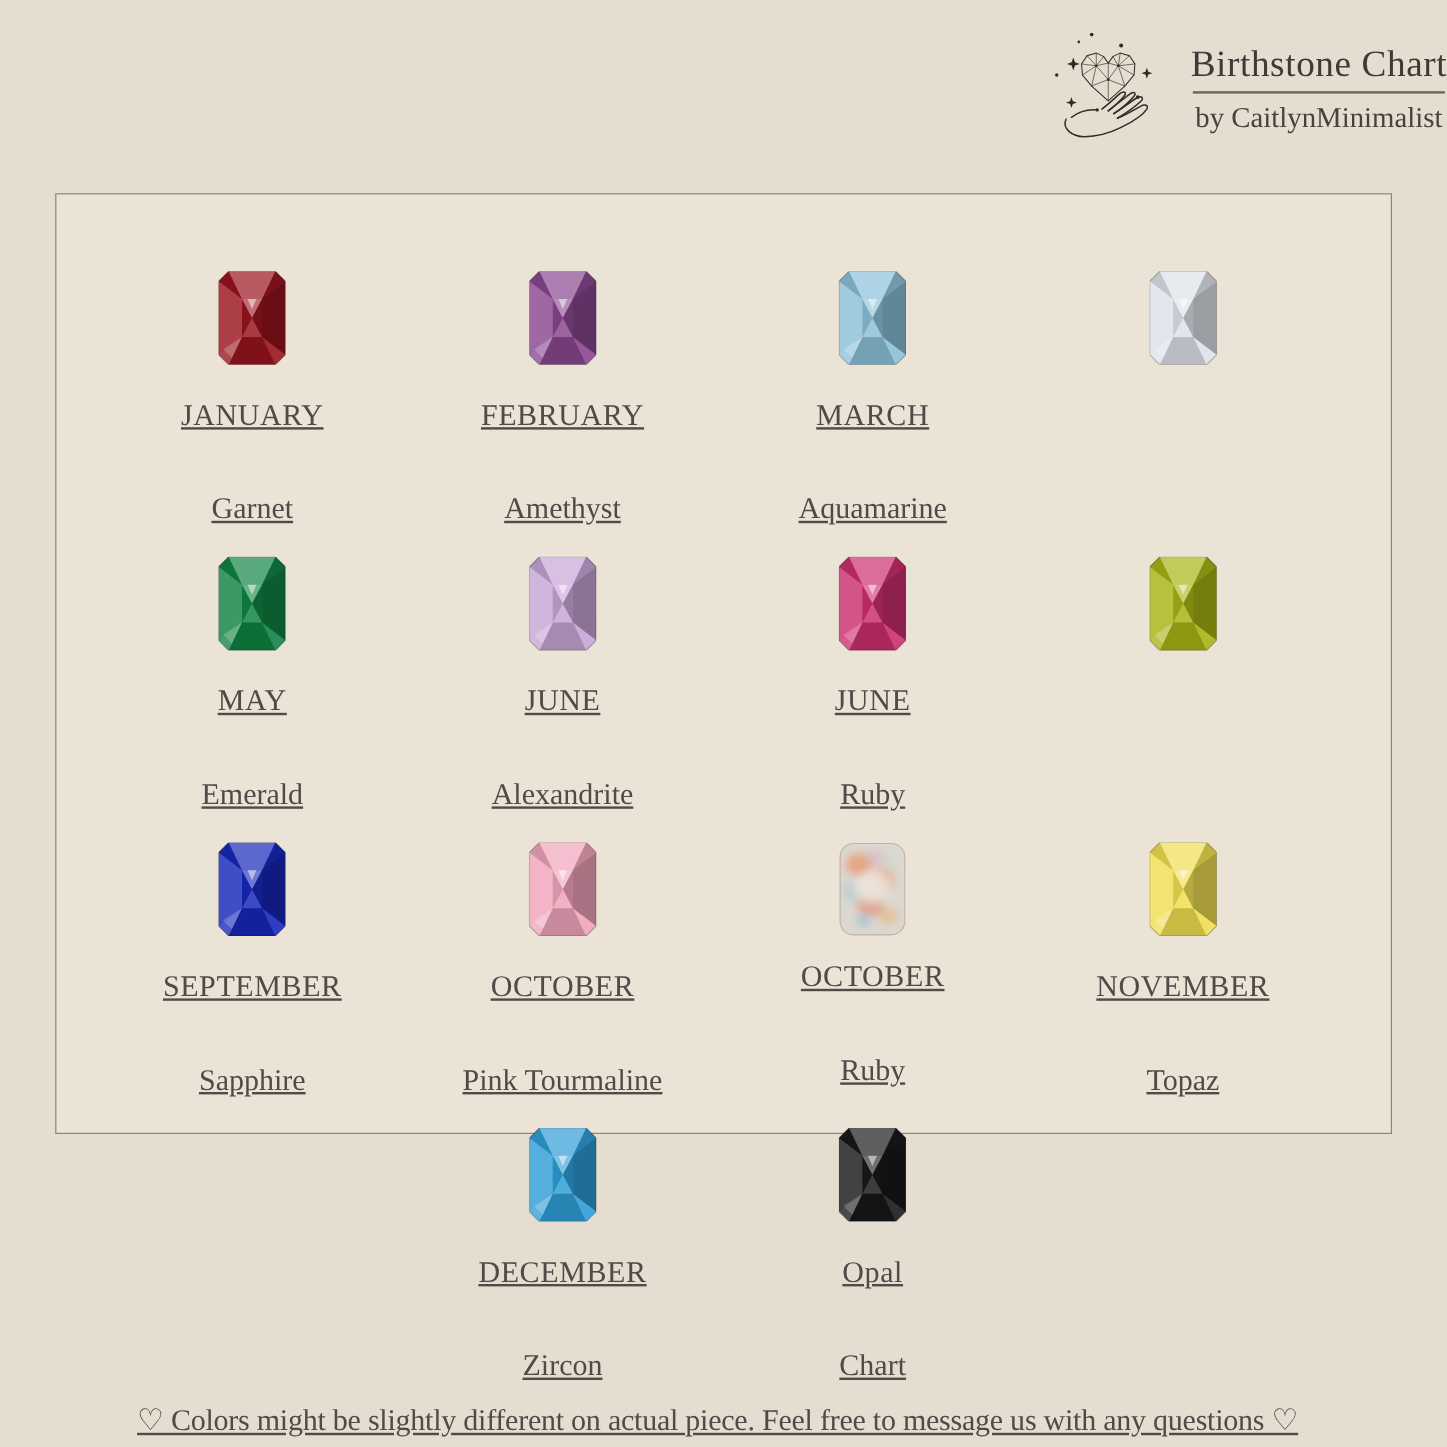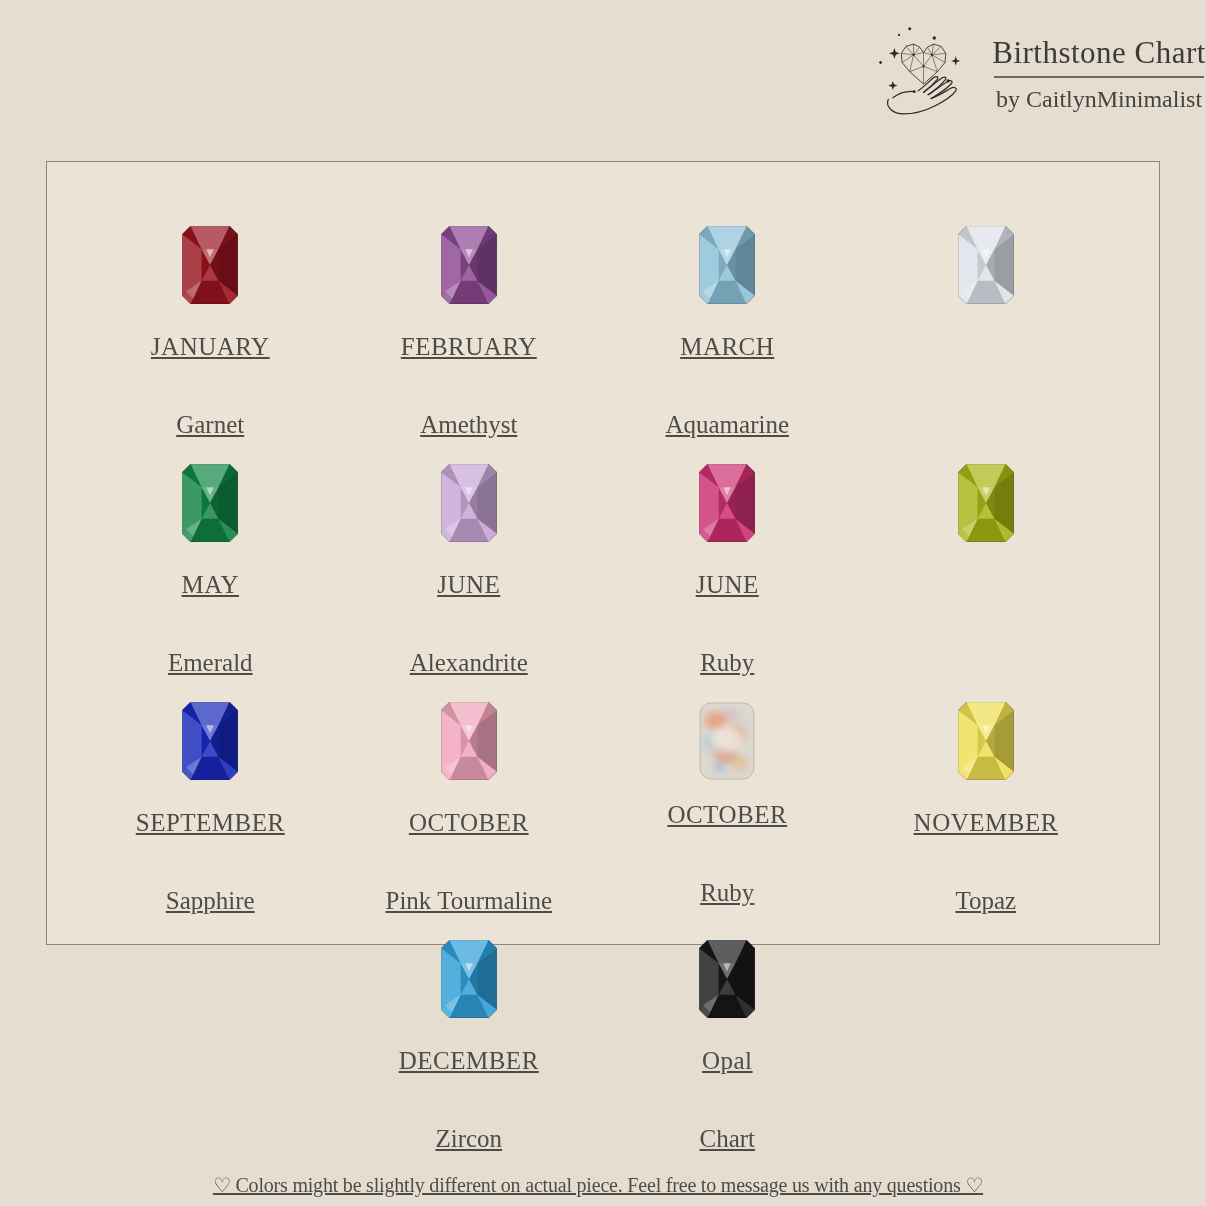--- a/index.html
+++ b/index.html
@@ -33,21 +33,21 @@
   .gem-cell{flex:1 1 0;display:flex;flex-direction:column;align-items:center;min-width:0;}
   .gem-image{width:56px;height:78px;flex:0 0 auto;}
   .gem-image svg{width:56px;height:78px;display:block;}
   .gem-labels{margin-top:26px;text-align:center;}
   .gem-cell.raised .gem-labels{margin-top:18px;}
   .gem-month{font-size:25px;line-height:34px;color:#4e4c48;letter-spacing:.5px;}
   .gem-stone{font-size:25px;line-height:34px;color:#4e4c48;margin-top:44px;}
   
   .footer-note{
     margin-top:16px;text-align:center;
-    font-size:20px;line-height:26px;color:#4e4c48;letter-spacing:-0.2px;
+    font-size:25px;line-height:26px;color:#4e4c48;letter-spacing:-0.2px;
   }
 </style>
 </head>
 <body>
 
 <div class="header">
   <div class="logo">
     <svg viewBox="0 0 120 130" fill="none">
 
       <g fill="#2e2a25">

